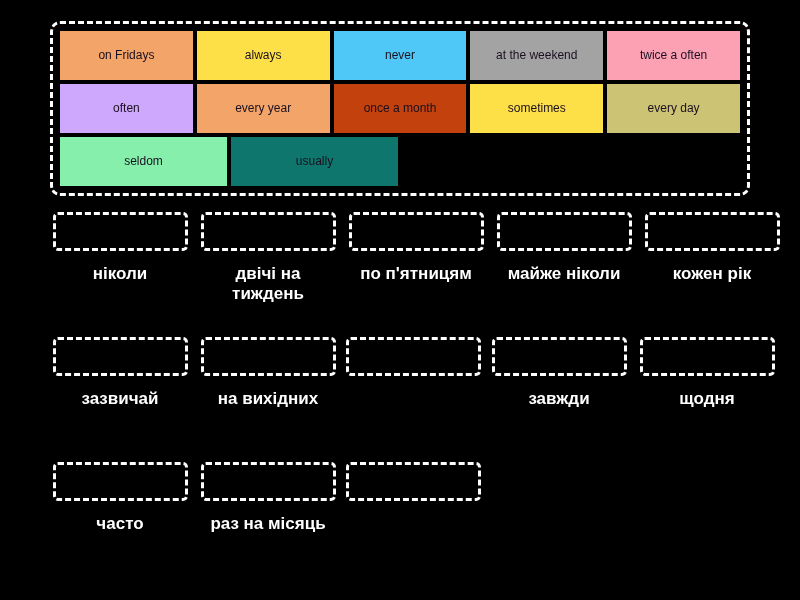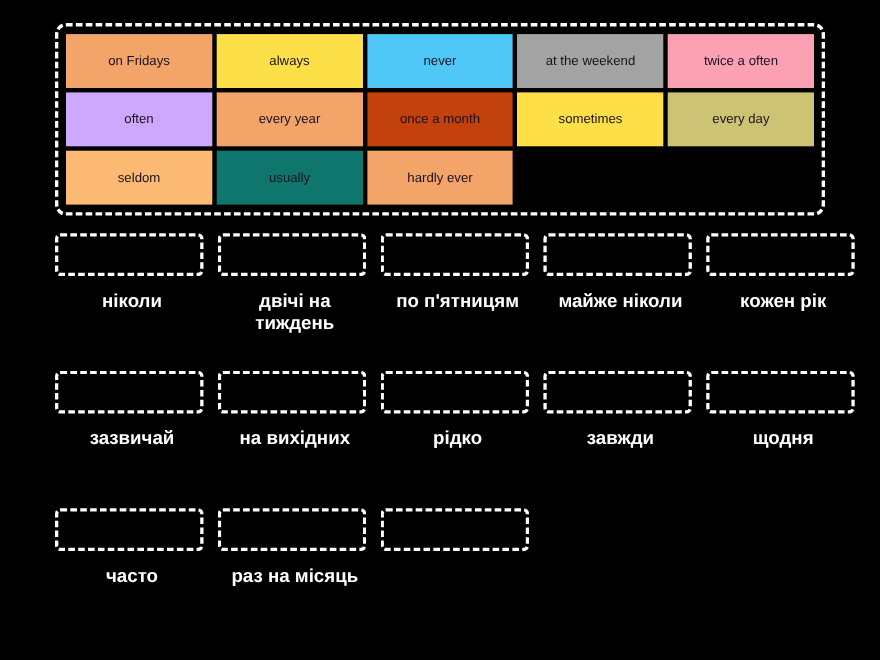--- a/index.html
+++ b/index.html
@@ -67,21 +67,21 @@
   .drop-row {
     display: flex;
     gap: 8px;
     height: 125px;
   }
 
   .drop-cell {
     flex: 1 1 0;
     display: flex;
     flex-direction: column;
-    align-items: flex-start;
+    align-items: center;
   }
   .drop-cell.blank .dropzone,
   .drop-cell.blank .drop-label { visibility: hidden; }
 
   .dropzone {
     width: 135px;
     height: 39px;
     border: 3px dashed #ffffff;
     border-radius: 5px;
     background: transparent;
@@ -114,23 +114,22 @@
 
   <div class="tile-row">
     <div class="tile" style="background: rgb(206, 168, 252);">often</div>
     <div class="tile" style="background: rgb(243, 164, 104);">every year</div>
     <div class="tile" style="background: #c2410c;">once a month</div>
     <div class="tile" style="background: #fde047;">sometimes</div>
     <div class="tile" style="background: rgb(204, 196, 116);">every day</div>
   </div>
 
   <div class="tile-row">
-    <div class="tile" style="background: #fdba74;">seldom</div>
+    <div class="tile" style="background: #86efac;">seldom</div>
     <div class="tile" style="background: #0f766e;">usually</div>
-    <div class="tile" style="background: rgb(243, 164, 104);">hardly ever</div>
     <div class="tile empty"></div>
     <div class="tile empty"></div>
   </div>
 
 </div>
 
 <div id="drop-area">
 
   <div class="drop-row">
     <div class="drop-cell">
@@ -159,21 +158,20 @@
     <div class="drop-cell">
       <div class="dropzone"></div>
       <div class="drop-label">зазвичай</div>
     </div>
     <div class="drop-cell">
       <div class="dropzone"></div>
       <div class="drop-label">на вихідних</div>
     </div>
     <div class="drop-cell">
       <div class="dropzone"></div>
-      <div class="drop-label">рідко</div>
     </div>
     <div class="drop-cell">
       <div class="dropzone"></div>
       <div class="drop-label">завжди</div>
     </div>
     <div class="drop-cell">
       <div class="dropzone"></div>
       <div class="drop-label">щодня</div>
     </div>
   </div>

